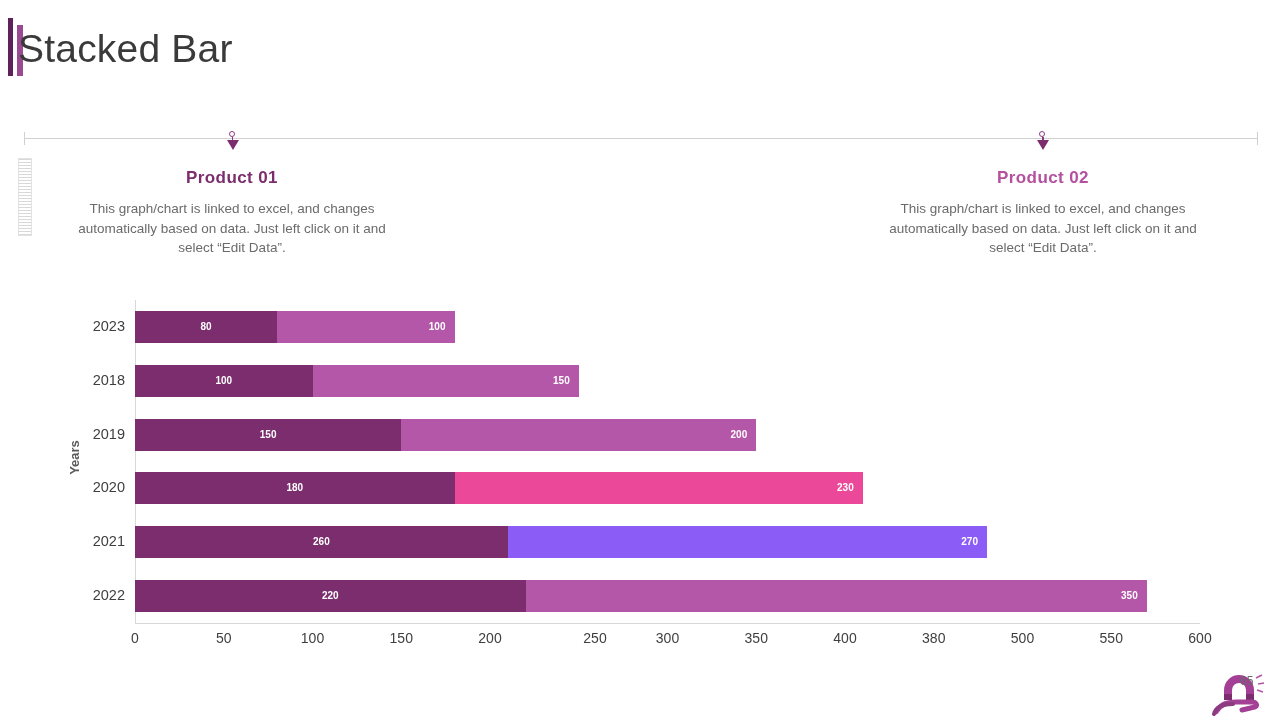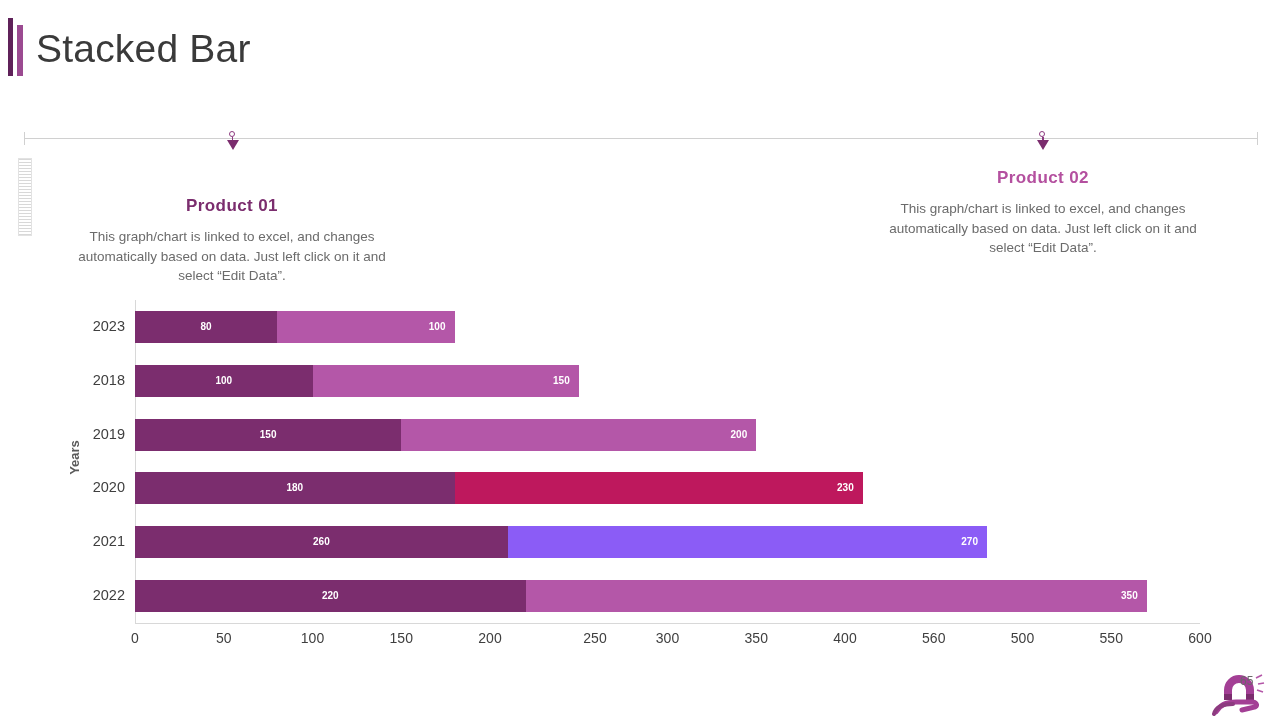--- a/index.html
+++ b/index.html
@@ -34,21 +34,21 @@
   #title-accent .bar-light {
     position: absolute;
     left: 9px;
     top: 7px;
     width: 6px;
     height: 51px;
     background: #9b4a91;
   }
   #page-title {
     position: absolute;
-    left: 36px;
+    left: 18px;
     top: 20px;
     font-size: 39px;
     font-weight: 400;
     color: #3a3a3a;
     letter-spacing: 0.2px;
     line-height: 58px;
     white-space: nowrap;
   }
 
   
@@ -302,21 +302,21 @@
 </div>
 <div class="marker" id="marker-2" style="left: 1043.28px;">
   <div class="dot"></div>
   <div class="stem"></div>
   <div class="tri"></div>
 </div>
 
 <div id="left-handle"></div>
 
 <div class="product-block" id="product-01">
-  <div class="product-title" id="product-01-title" style="color: rgb(123, 45, 110); margin-top: 28px;">Product 01</div>
+  <div class="product-title" id="product-01-title" style="color: rgb(123, 45, 110);">Product 01</div>
   <div class="product-desc">This graph/chart is linked to excel, and changes automatically based on data. Just left click on it and select “Edit Data”.</div>
 </div>
 
 <div class="product-block" id="product-02">
   <div class="product-title" id="product-02-title" style="color: rgb(180, 80, 159);">Product 02</div>
   <div class="product-desc">This graph/chart is linked to excel, and changes automatically based on data. Just left click on it and select “Edit Data”.</div>
 </div>
 
 <div id="chart">
   <div id="chart-ylabel">Years</div>
@@ -349,21 +349,21 @@
         </div>
         <div class="seg seg-b" style="left: 266.25px; width: 355px; background: rgb(180, 87, 168);">
           <span class="seg-label">200</span>
         </div>
       </div>
       <div class="bar-row" style="top: 161.4px;">
         <div class="row-cat">2020</div>
         <div class="seg seg-a" style="left: 0px; width: 319.5px; background: rgb(123, 45, 110);">
           <span class="seg-label">180</span>
         </div>
-        <div class="seg seg-b" style="left: 319.5px; width: 408.25px; background: #be185d;">
+        <div class="seg seg-b" style="left: 319.5px; width: 408.25px; background: #ec4899;">
           <span class="seg-label">230</span>
         </div>
       </div>
       <div class="bar-row" style="top: 215.2px;">
         <div class="row-cat">2021</div>
         <div class="seg seg-a" style="left: 0px; width: 372.75px; background: rgb(123, 45, 110);">
           <span class="seg-label">260</span>
         </div>
         <div class="seg seg-b" style="left: 372.75px; width: 479.25px; background: #8b5cf6;">
           <span class="seg-label">270</span>
@@ -383,21 +383,21 @@
 
   <div class="xtick" style="left: 0px;">0</div>
       <div class="xtick" style="left: 88.75px;">50</div>
       <div class="xtick" style="left: 177.5px;">100</div>
       <div class="xtick" style="left: 266.25px;">150</div>
       <div class="xtick" style="left: 355px;">200</div>
       <div class="xtick" style="left: 460px;">250</div>
       <div class="xtick" style="left: 532.5px;">300</div>
       <div class="xtick" style="left: 621.25px;">350</div>
       <div class="xtick" style="left: 710px;">400</div>
-      <div class="xtick" style="left: 798.75px;">560</div>
+      <div class="xtick" style="left: 798.75px;">380</div>
       <div class="xtick" style="left: 887.5px;">500</div>
       <div class="xtick" style="left: 976.25px;">550</div>
       <div class="xtick" style="left: 1065px;">600</div>
     </div>
 </div>
 
 <div id="footer-logo">
   <svg width="66" height="56" viewBox="0 0 66 56">
     <path d="M18 30 A15 15 0 0 1 48 30 L48 36 L40 36 L40 30 A7 7 0 0 0 26 30 L26 36 L18 36 Z" fill="#a33f95"></path>
     <rect x="18" y="34" width="8" height="6" fill="#7b2d6e"></rect>

